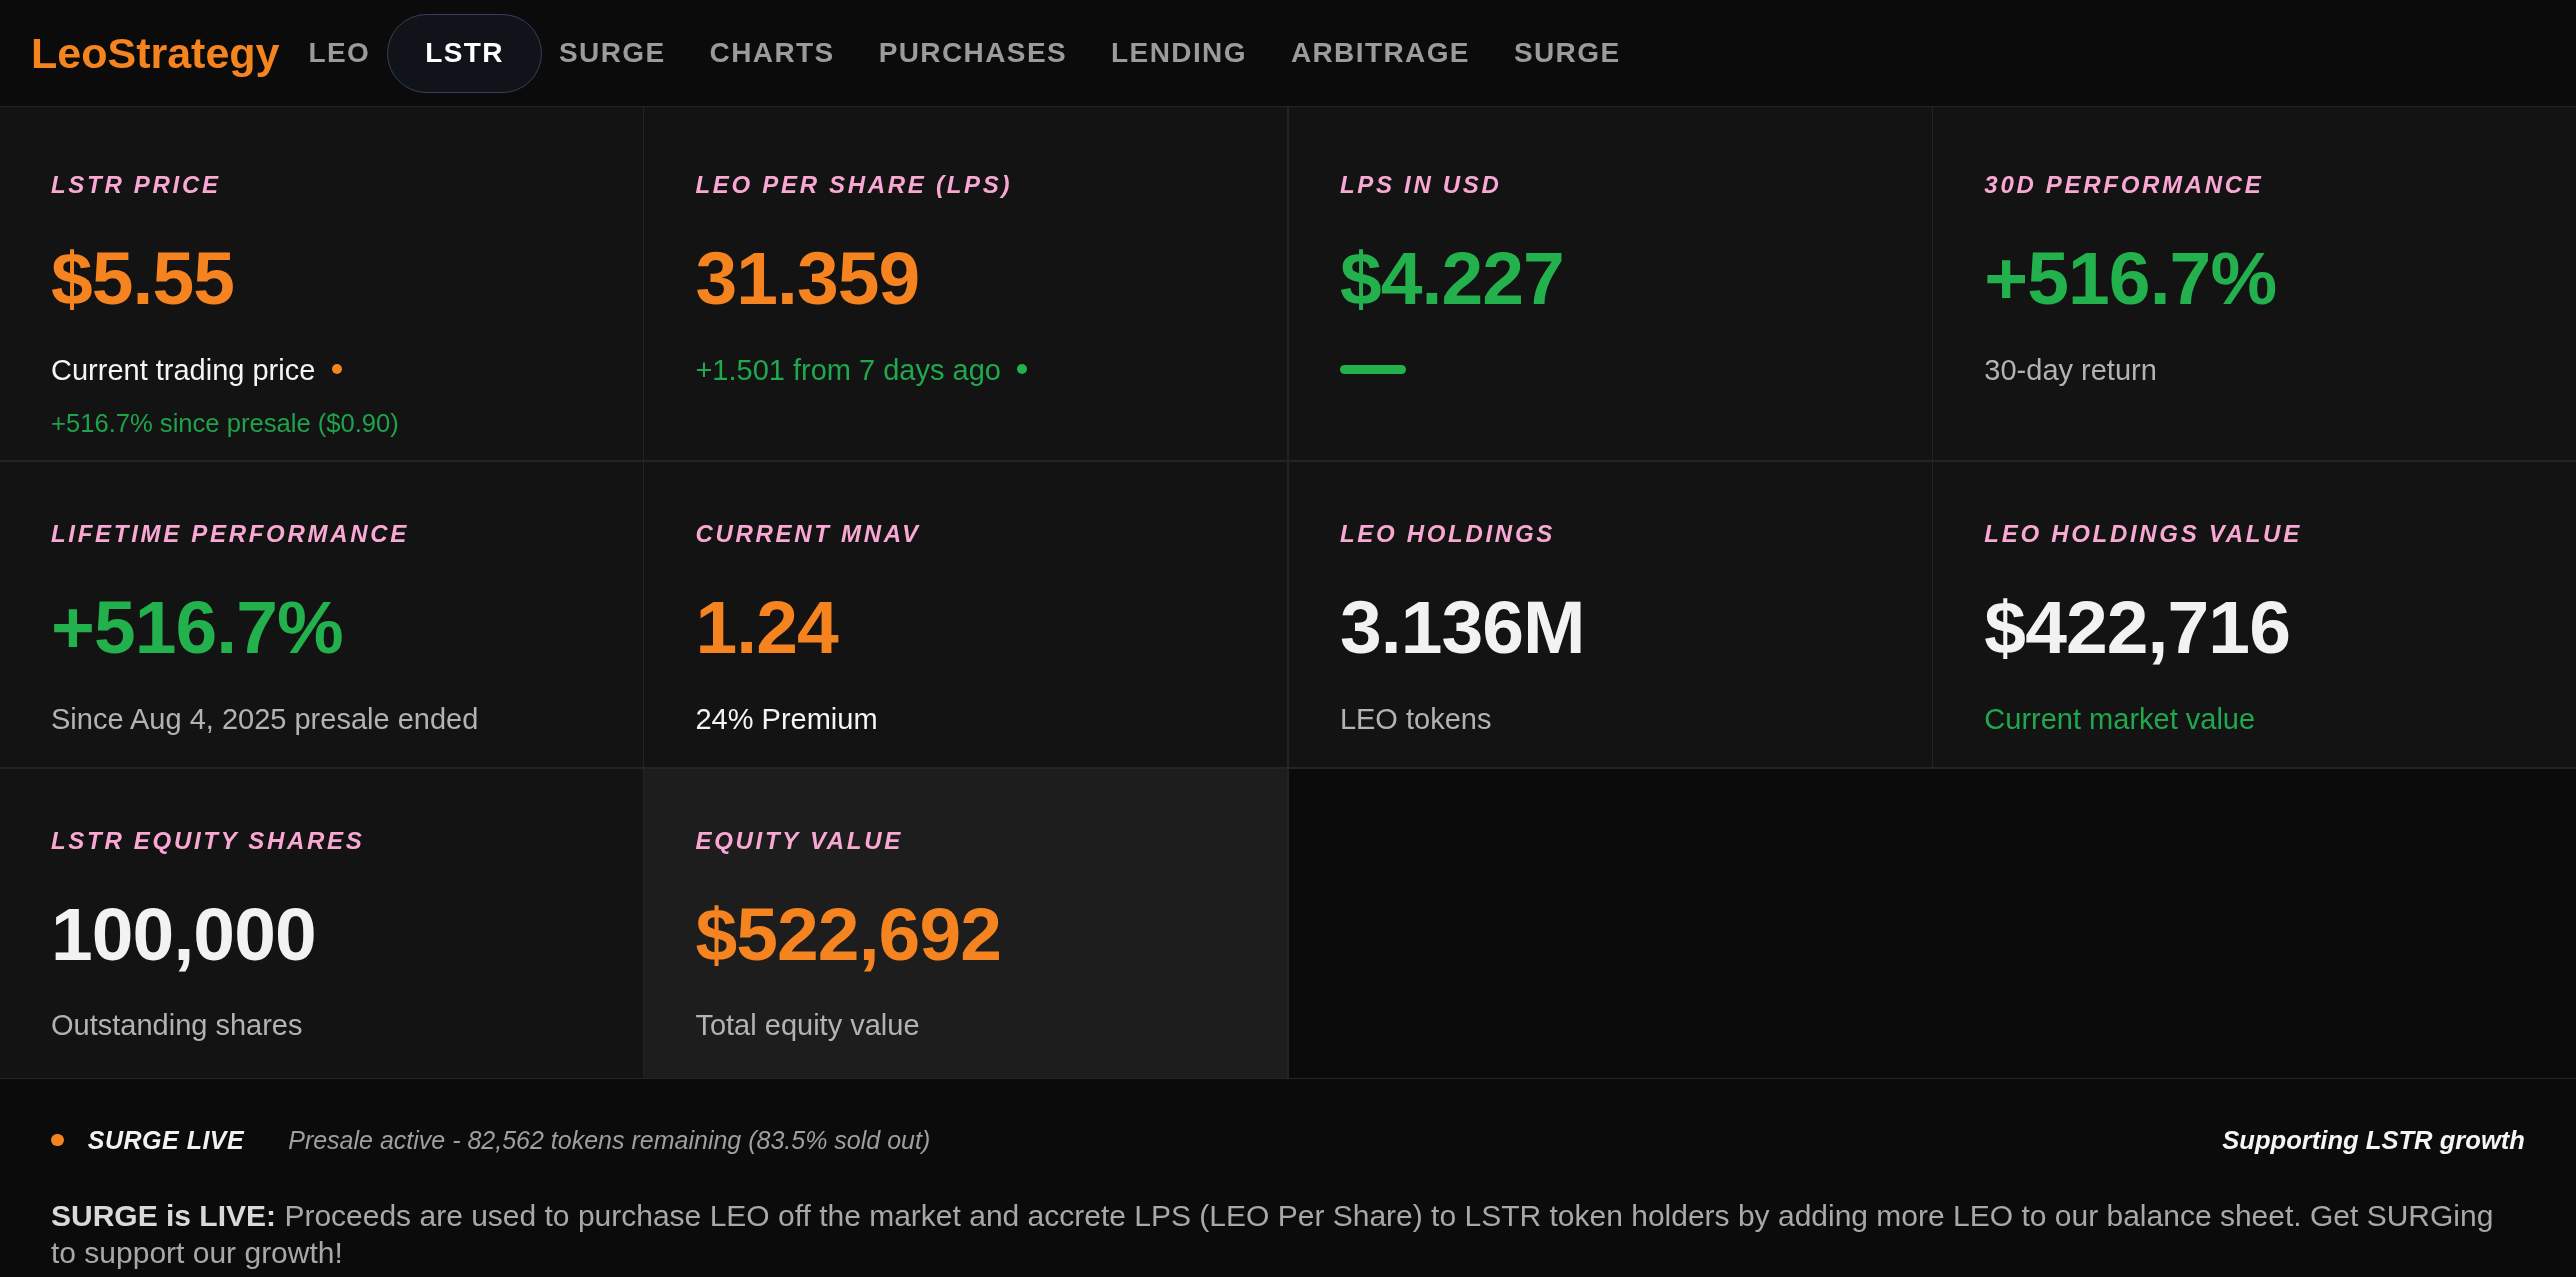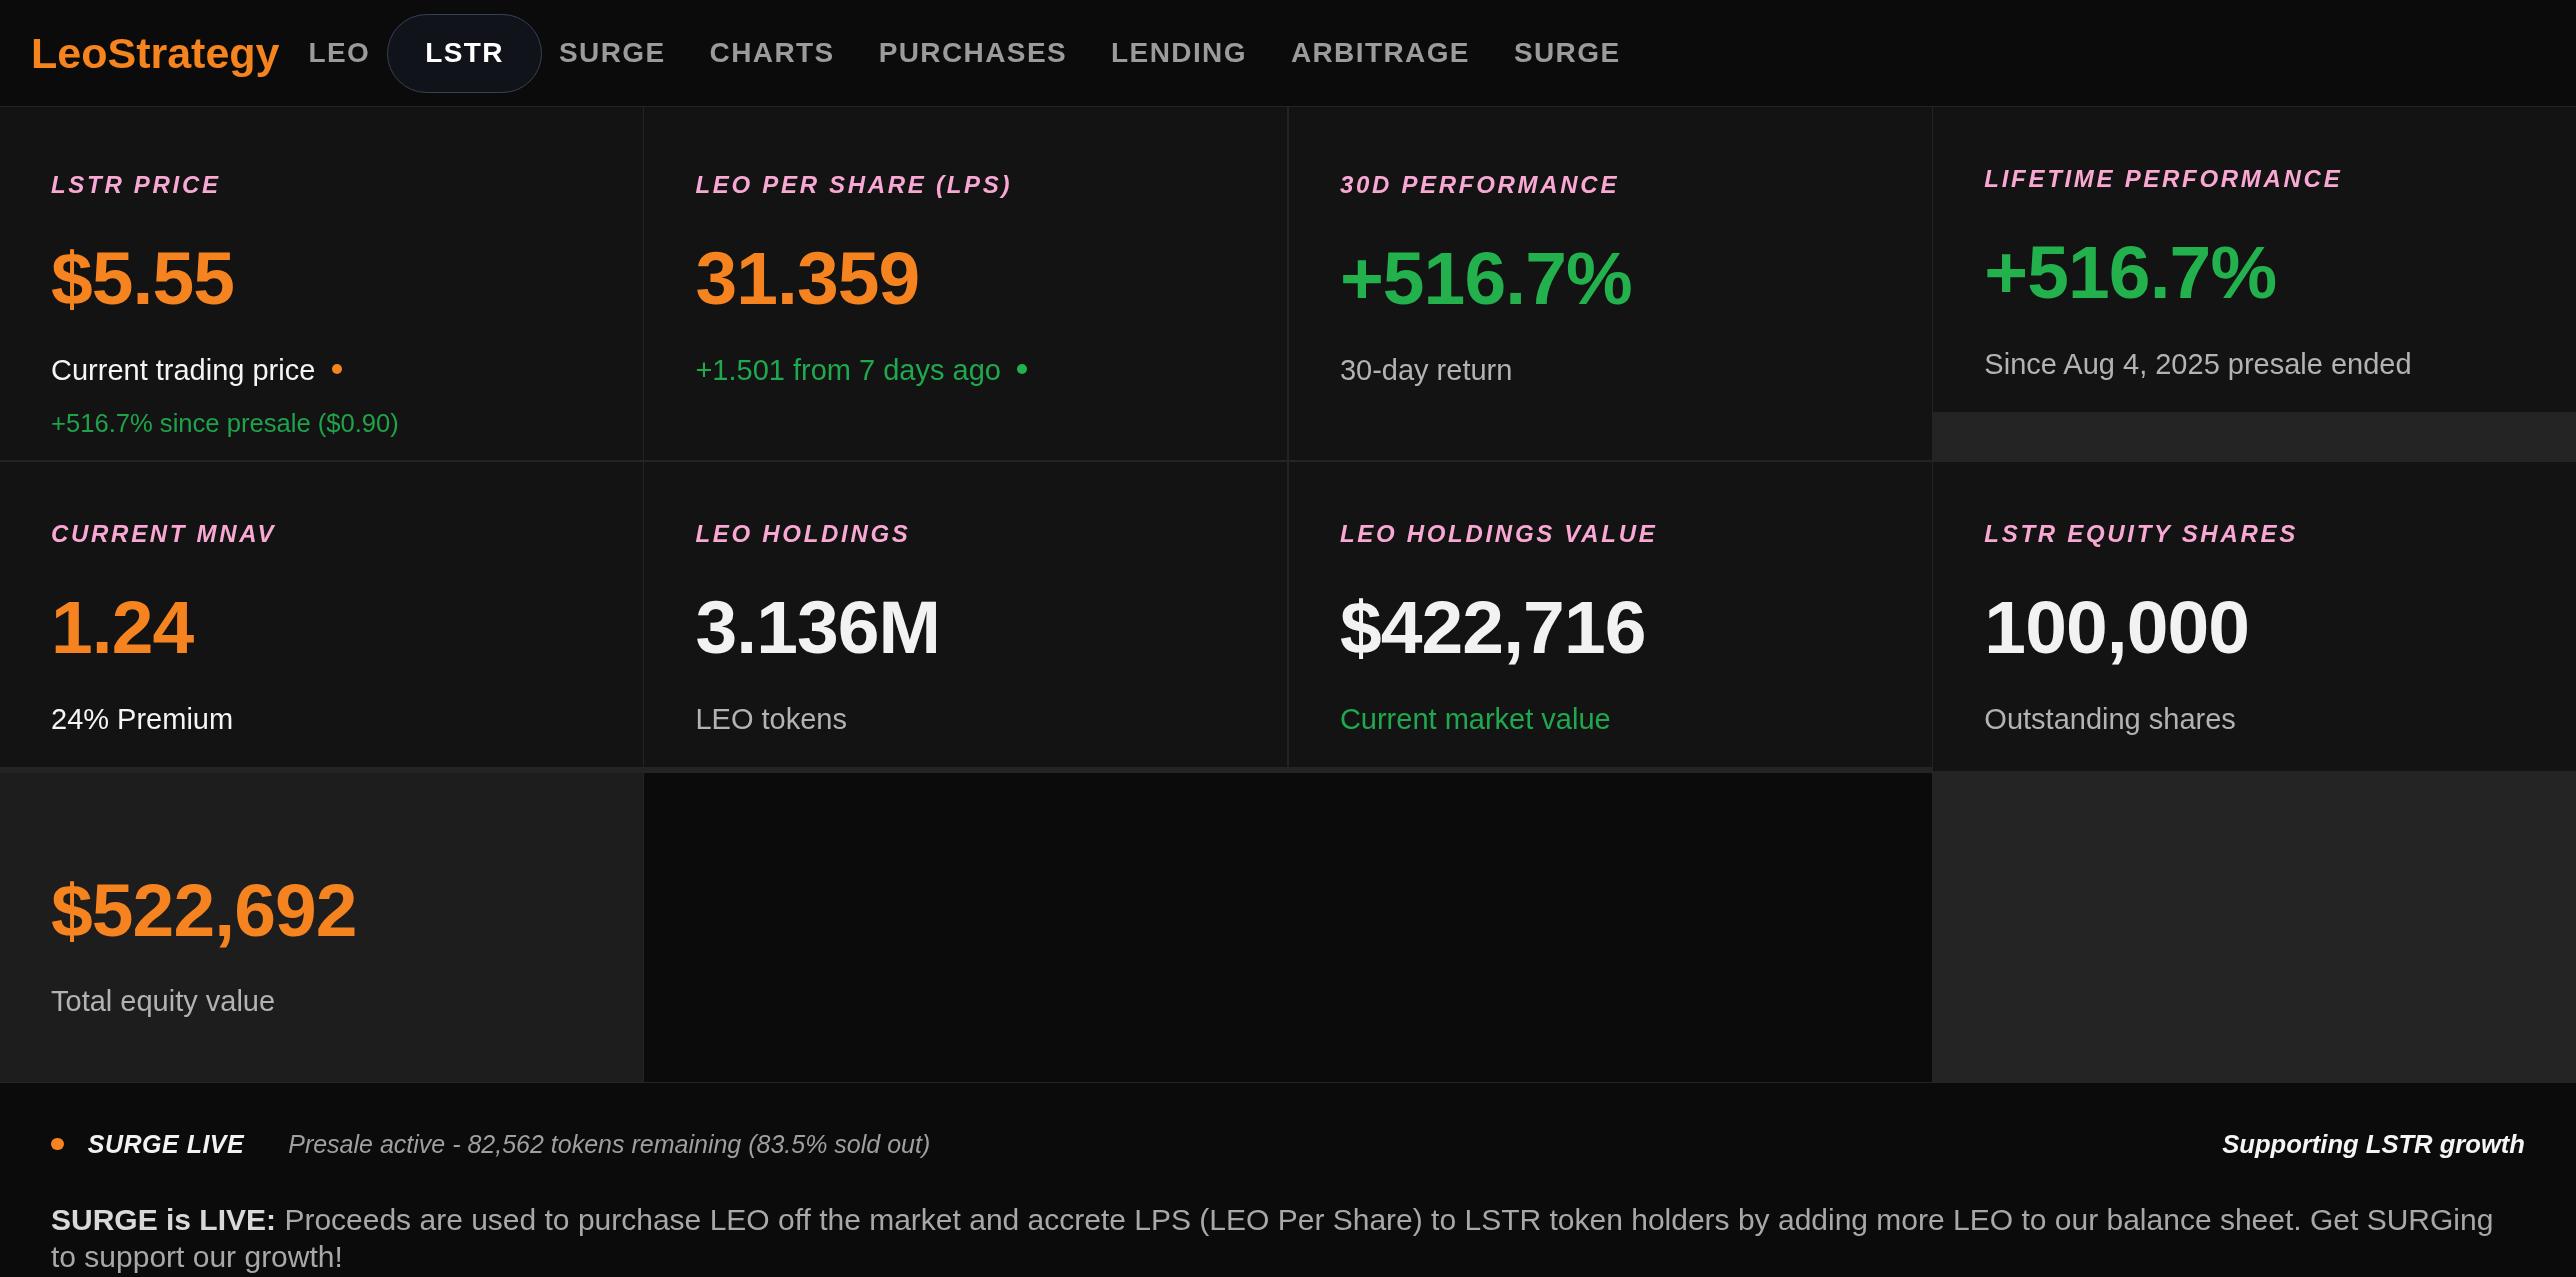--- a/index.html
+++ b/index.html
@@ -100,20 +100,25 @@
     </section>
 
     <section class="card r1">
       <div class="card-label">LEO PER SHARE (LPS)</div>
       <div class="card-value orange">31.359</div>
       <div class="card-sub green">
         <span>+1.501 from 7 days ago</span><span class="dot green"></span>
       </div>
     </section>
 
+    <section class="card r1">
+      <div class="card-label">LPS IN USD</div>
+      <div class="card-value green">$4.227</div>
+      <div class="bar"></div>
+    </section>
 
     <section class="card r1">
       <div class="card-label">30D PERFORMANCE</div>
       <div class="card-value green">+516.7%</div>
       <div class="card-sub">30-day return</div>
     </section>
 
     <section class="card r2">
       <div class="card-label">LIFETIME PERFORMANCE</div>
       <div class="card-value green">+516.7%</div>
@@ -138,20 +143,21 @@
       <div class="card-sub green">Current market value</div>
     </section>
 
     <section class="card r3">
       <div class="card-label">LSTR EQUITY SHARES</div>
       <div class="card-value">100,000</div>
       <div class="card-sub">Outstanding shares</div>
     </section>
 
     <section class="card r3 highlight">
+      <div class="card-label">EQUITY VALUE</div>
       <div class="card-value orange">$522,692</div>
       <div class="card-sub">Total equity value</div>
     </section>
 
     <div class="cell-empty"></div>
   </div>
 
   <div class="footer">
     <div class="status-row">
       <span class="live-dot"></span>

